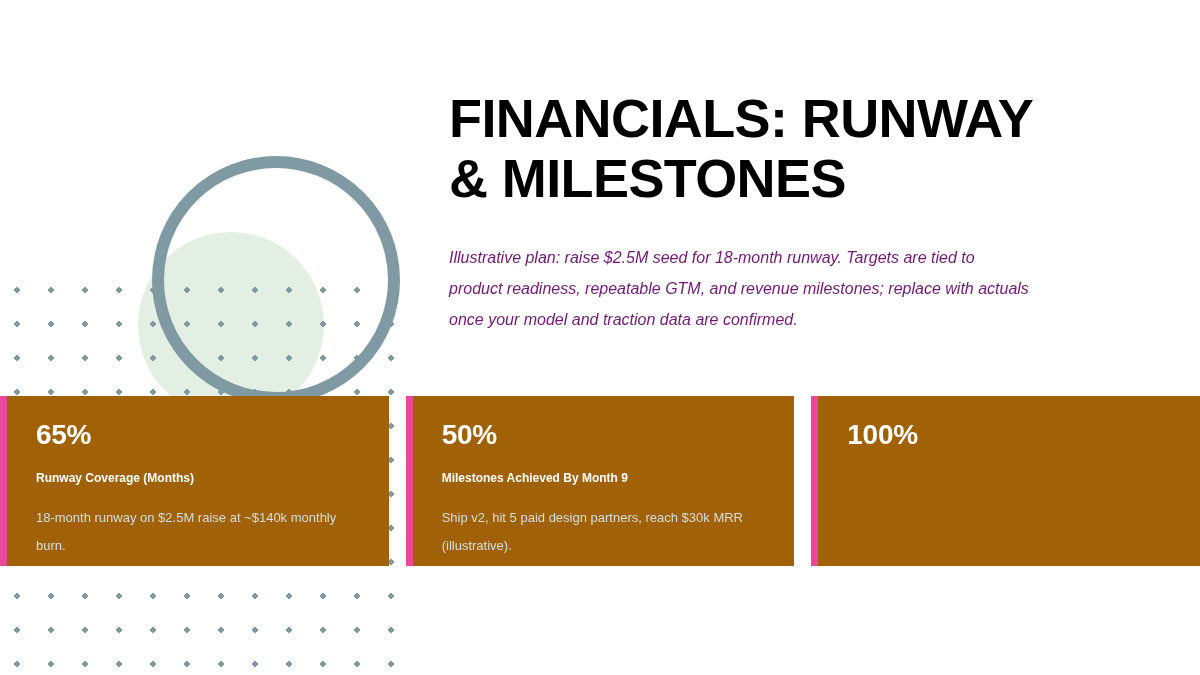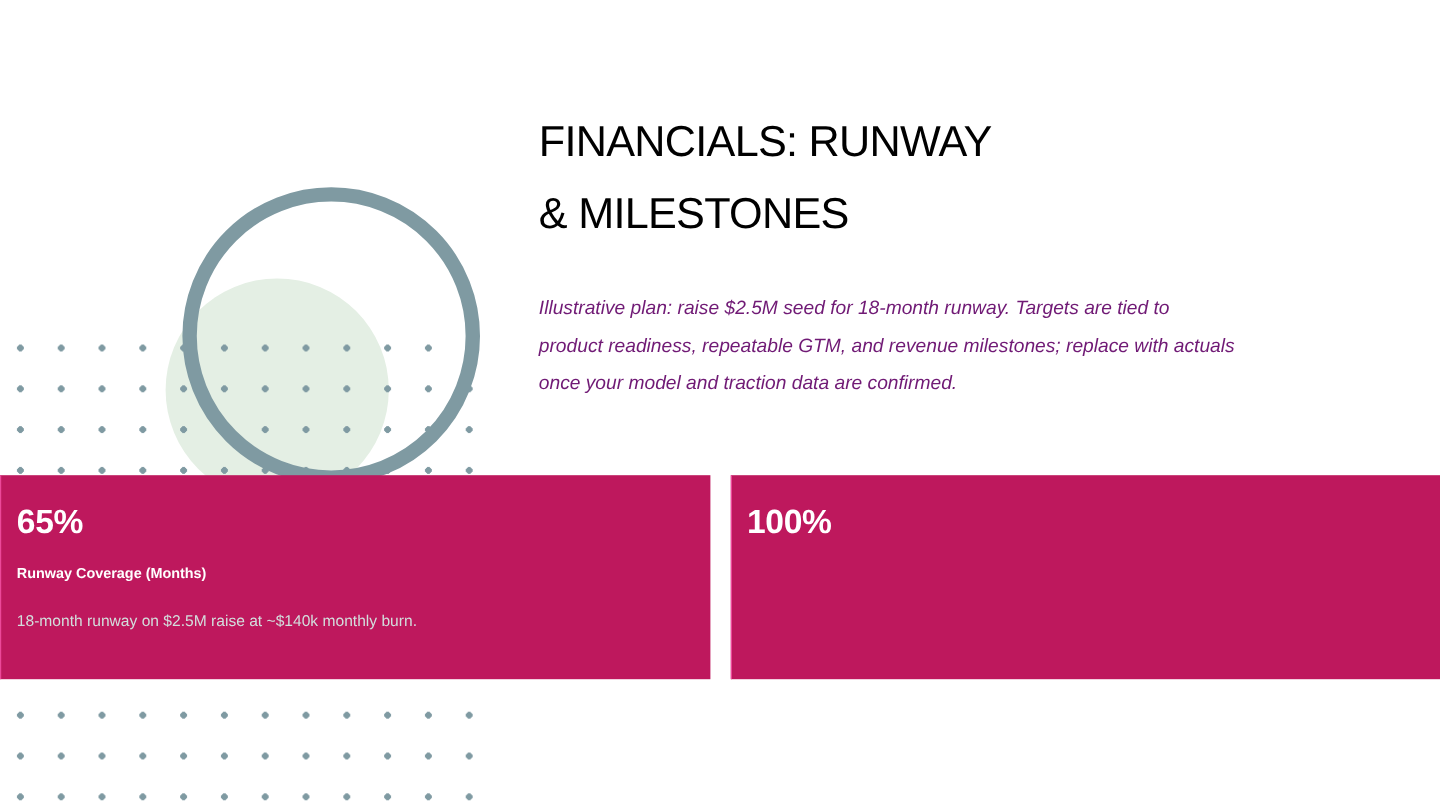--- a/index.html
+++ b/index.html
@@ -65,23 +65,23 @@
 
   
   .header {
     position: absolute;
     left: 449px;
     top: 88px;
     width: 620px;
   }
   .title {
     margin: 0;
-    font-size: 36px;
+    font-size: 54px;
     line-height: 60px;
-    font-weight: 400;
+    font-weight: 700;
     letter-spacing: -0.6px;
     color: #000000;
     white-space: pre-line;
   }
   .subtitle {
     margin: 34px 0 0 0;
     font-size: 16px;
     line-height: 31px;
     font-style: italic;
     font-weight: 400;
@@ -95,24 +95,24 @@
     left: 0;
     top: 396px;
     width: 1200px;
     height: 170px;
     display: flex;
     gap: 17px;
   }
   .card {
     position: relative;
     flex: 1 1 0;
-    background: #be185d;
-    border-left: 1px solid #ec4899;
+    background: #a16207;
+    border-left: 7px solid #ec4899;
     box-sizing: border-box;
-    padding: 22px 26px 0 13px;
+    padding: 22px 26px 0 29px;
     overflow: hidden;
   }
   .card-stat {
     margin: 0;
     font-size: 28px;
     line-height: 34px;
     font-weight: 700;
     color: #ffffff;
     letter-spacing: -0.3px;
   }
@@ -149,20 +149,25 @@
   </div>
 
   <div class="cards">
 
     <div class="card">
       <p class="card-stat">65%</p>
       <p class="card-label">Runway Coverage (Months)</p>
       <p class="card-body">18-month runway on $2.5M raise at ~$140k monthly burn.</p>
     </div>
 
+    <div class="card">
+      <p class="card-stat">50%</p>
+      <p class="card-label">Milestones Achieved By Month 9</p>
+      <p class="card-body">Ship v2, hit 5 paid design partners, reach $30k MRR (illustrative).</p>
+    </div>
 
     <div class="card">
       <p class="card-stat">100%</p>
     </div>
 
   </div>
 
 </div>
 
 </body></html>

